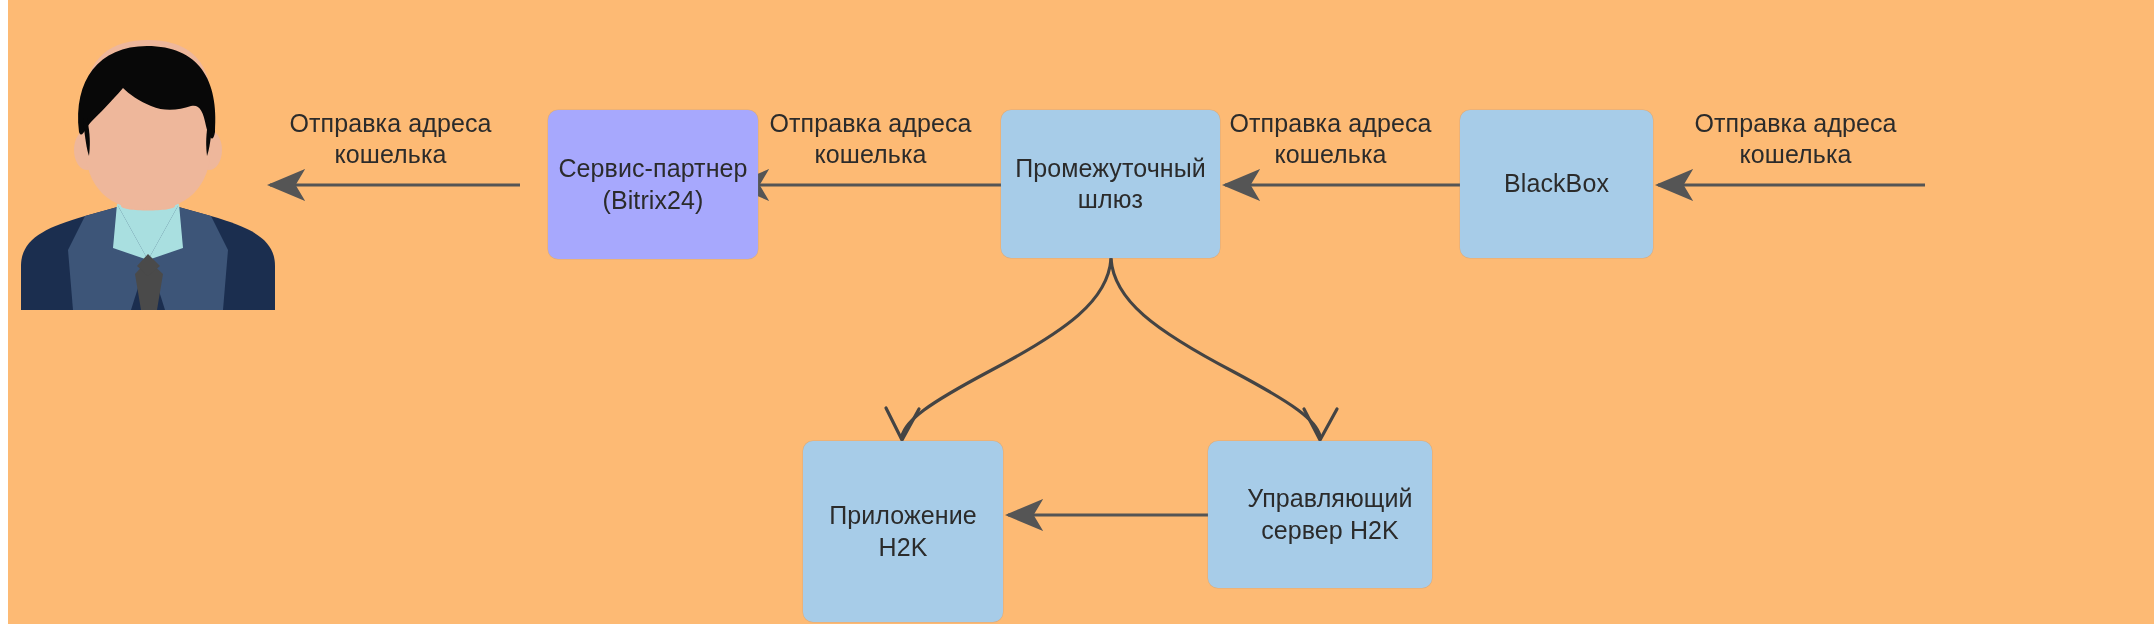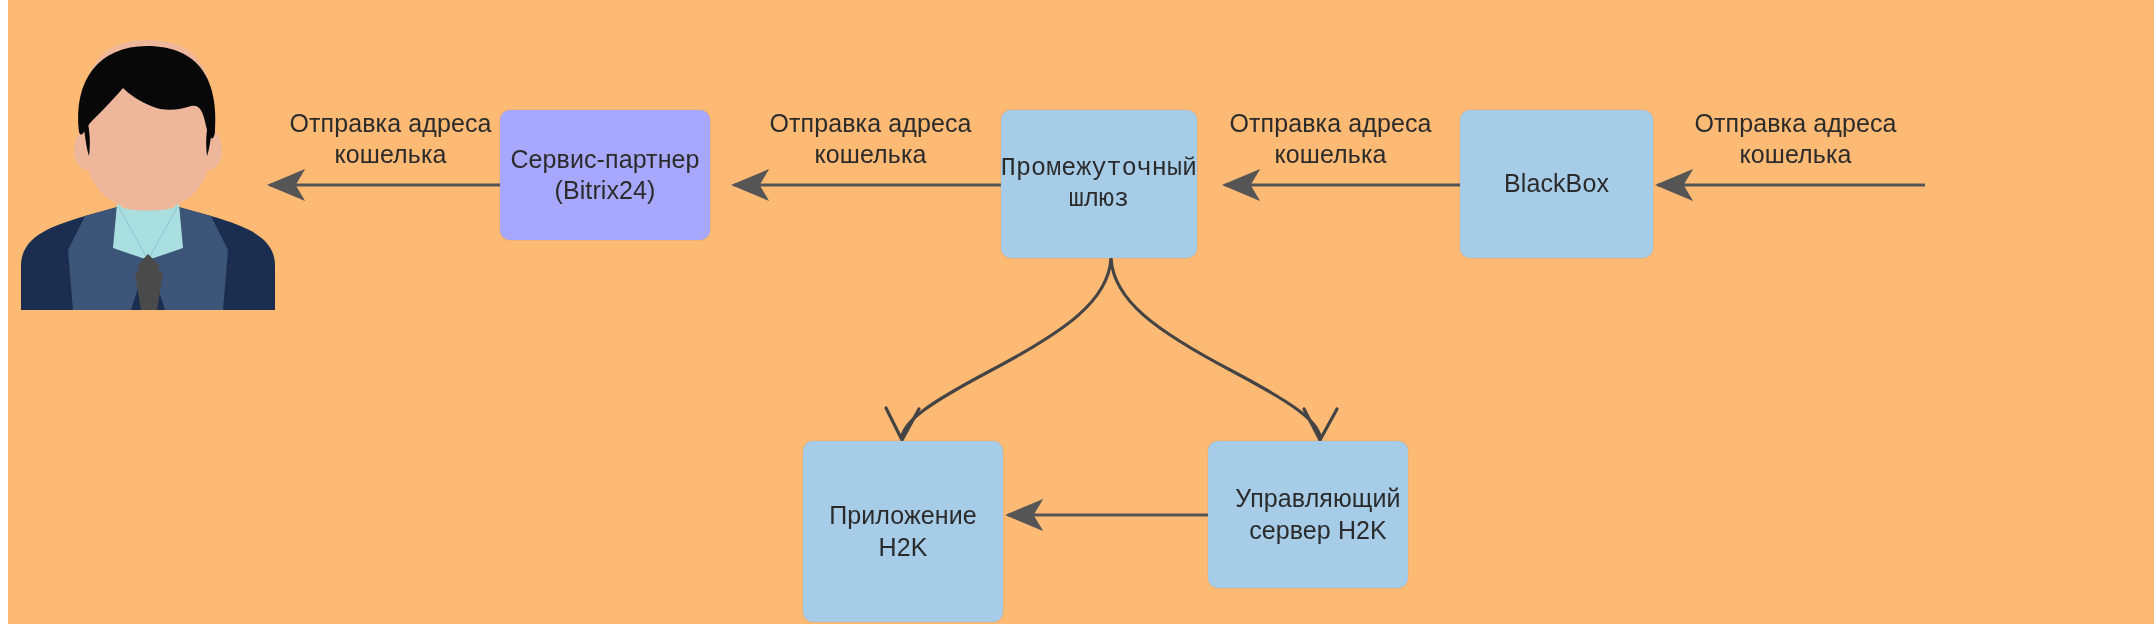--- a/index.html
+++ b/index.html
@@ -131,38 +131,38 @@
 
   <div class="edge-label" style="left:255px; top:108px; width:255px;">Отправка адреса
 кошелька</div>
   <div class="edge-label" style="left:735px; top:108px; width:255px;">Отправка адреса
 кошелька</div>
   <div class="edge-label" style="left:1195px; top:108px; width:255px;">Отправка адреса
 кошелька</div>
   <div class="edge-label" style="left:1660px; top:108px; width:255px;">Отправка адреса
 кошелька</div>
 
-  <div class="node purple" style="left:492px; top:110px; width:210px; height:130px;">
+  <div class="node purple" style="left:540px; top:110px; width:210px; height:149px;">
     <span class="lbl">Сервис-партнер
 (Bitrix24)</span>
   </div>
 
-  <div class="node blue" style="left:993px; top:110px; width:196px; height:148px;font-family:Liberation Mono, monospace;">
+  <div class="node blue" style="left:993px; top:110px; width:219px; height:148px;">
     <span class="lbl">Промежуточный
 шлюз</span>
   </div>
 
   <div class="node blue" style="left:1452px; top:110px; width:193px; height:148px;">
     <span class="lbl">BlackBox</span>
   </div>
 
 
   <div class="node blue" style="left:795px; top:441px; width:200px; height:181px;">
     <span class="lbl">Приложение
 H2K</span>
   </div>
 
-  <div class="node blue" style="left:1200px; top:441px; width:200px; height:147px;padding-left:28px;">
+  <div class="node blue" style="left:1200px; top:441px; width:224px; height:147px;padding-left:28px;">
     <span class="lbl">Управляющий
 сервер H2K</span>
   </div>
 
 </div>
 
 </body></html>

